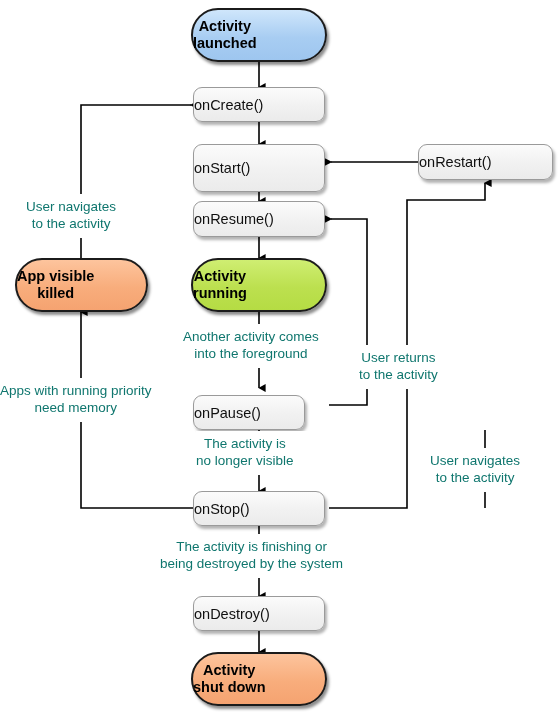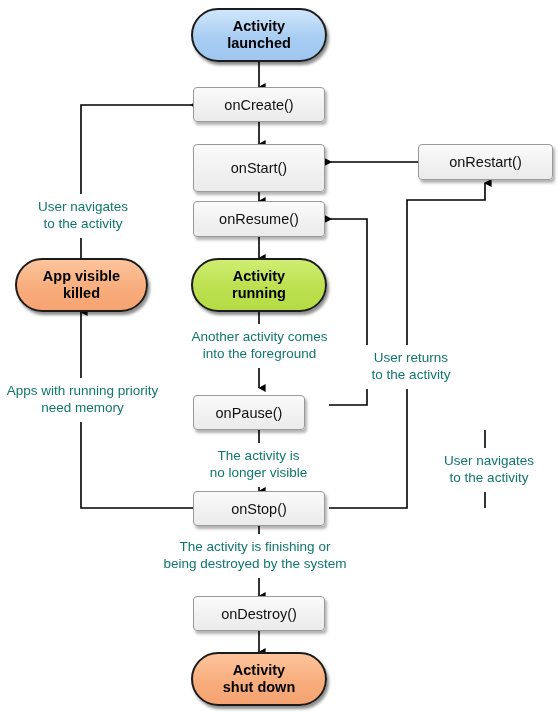--- a/index.html
+++ b/index.html
@@ -24,21 +24,20 @@
     top: 0;
     width: 558px;
     height: 721px;
     pointer-events: none;
   }
   .node {
     position: absolute;
     box-sizing: border-box;
     display: flex;
     align-items: center;
-    justify-content: center;
     text-align: center;
     z-index: 3;
   }
   
   .state {
     border: 2px solid #1b1b1b;
     border-radius: 28px;
     font-weight: bold;
     font-size: 14.5px;
     line-height: 1.18;
@@ -51,21 +50,21 @@
   .state-green {
     background: linear-gradient(to bottom, #cfee72 0%, #bce04f 55%, #b5dc44 100%);
   }
   .state-orange {
     background: linear-gradient(to bottom, #fdc49d 0%, #f8ad7c 55%, #f5a371 100%);
   }
   
   .method {
     background: linear-gradient(to bottom, #fbfbfb 0%, #f1f1f1 55%, #ebebeb 100%);
     border: 1px solid #9a9a9a;
-    border-radius: 4px;
+    border-radius: 9px;
     font-size: 14.5px;
     color: #101010;
     box-shadow: 2px 3px 3px rgba(0,0,0,0.30);
   }
   
   .note {
     background: #ffffff;
     border: none;
     font-size: 13.5px;
     line-height: 1.25;
@@ -197,21 +196,21 @@
     <div>
       <span>Apps with running priority</span>
       <span>need memory</span>
     </div>
   </div>
 
   <div class="node method" style="left:193px; top:395px; width:112px; height:35px;">
     <span>onPause()</span>
   </div>
 
-  <div class="node note" style="left:196px; top:431px; width:125px; height:44px;margin-top:12px;">
+  <div class="node note" style="left:196px; top:431px; width:125px; height:44px;">
     <div>
       <span>The activity is</span>
       <span>no longer visible</span>
     </div>
   </div>
 
   <div class="node note" style="left:430px; top:448px; width:118px; height:44px;">
     <div>
       <span>User navigates</span>
       <span>to the activity</span>

